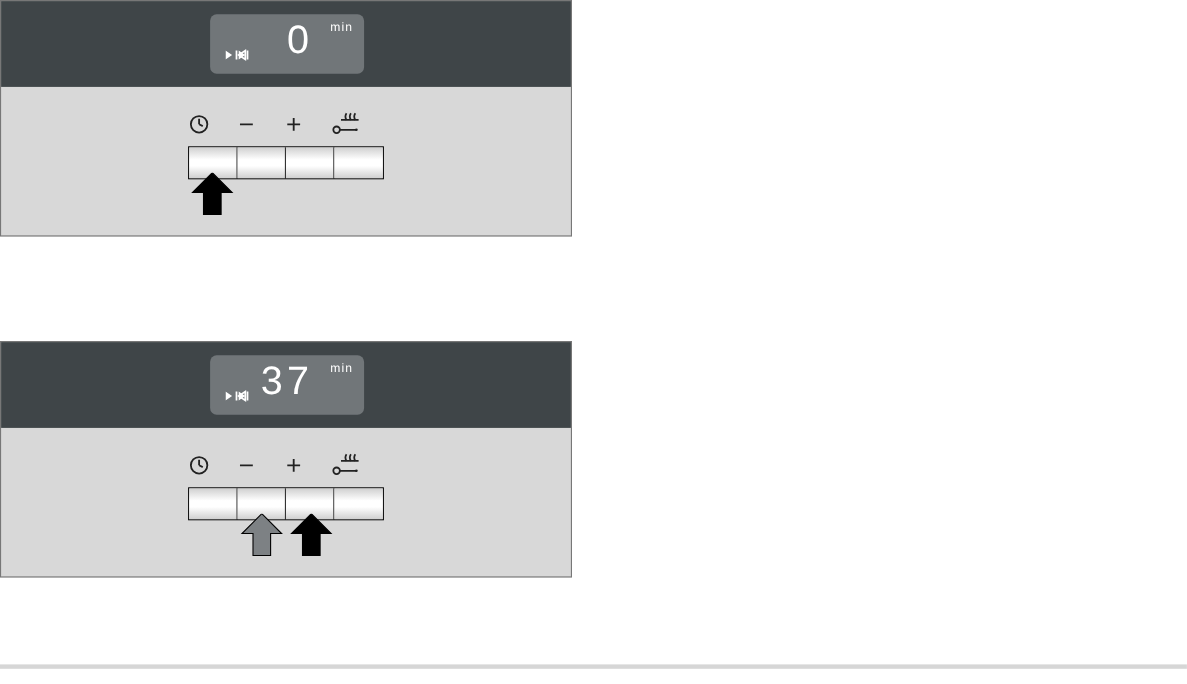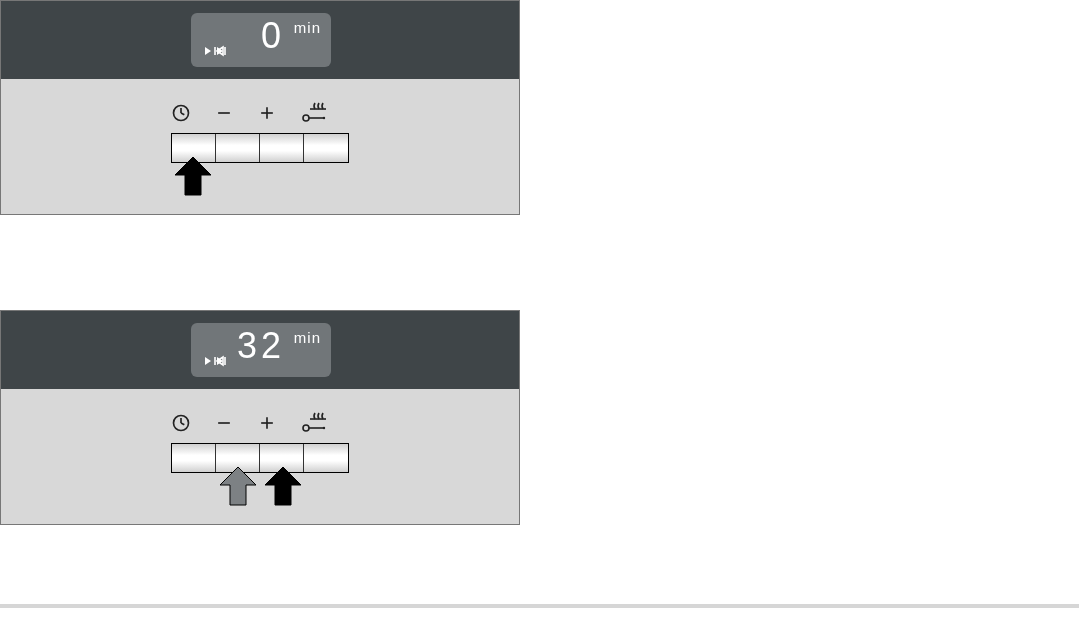--- a/index.html
+++ b/index.html
@@ -30,21 +30,21 @@
     position:absolute;
     top:2px; right:46px;
     font-size:36px;
     font-family:"Arial Narrow",Arial,sans-serif;
     letter-spacing:4px;
     font-weight:300;
   }
   .lcd-unit{
     position:absolute;
     top:6px; right:10px;
-    font-size:15px;
+    font-size:11px;
     letter-spacing:1px;
   }
   .lcd-icon{
     position:absolute;
     bottom:6px; left:14px;
   }
   .controls{
     height:135px;
     position:relative;
   }
@@ -130,21 +130,21 @@
         <div class="arrow" style="top: 78px; left: 172px;">
           <svg width="40" height="40" viewBox="0 0 40 40">
             <polygon points="20,0 38,18 28,18 28,38 12,38 12,18 2,18" fill="#000000" stroke="#000" stroke-width="1"></polygon>
           </svg>
         </div>
       </div>
     </div>
     <div class="panel">
       <div class="top-strip">
         <div class="lcd">
-          <div class="lcd-digit">32</div>
+          <div class="lcd-digit">37</div>
           <div class="lcd-unit">min</div>
           <div class="lcd-icon"><svg width="26" height="12" viewBox="0 0 26 12">
               <polygon points="0,2 0,10 6,6" fill="#fff"></polygon>
               <line x1="10" y1="2" x2="10" y2="10" stroke="#fff" stroke-width="1.6"></line>
               <polygon points="12,6 18,2 18,10" fill="none" stroke="#fff" stroke-width="1.6"></polygon>
               <polygon points="12,2 12,10 18,6" fill="#fff"></polygon>
               <line x1="20" y1="2" x2="20" y2="10" stroke="#fff" stroke-width="1.6"></line>
             </svg></div>
         </div>
       </div>

